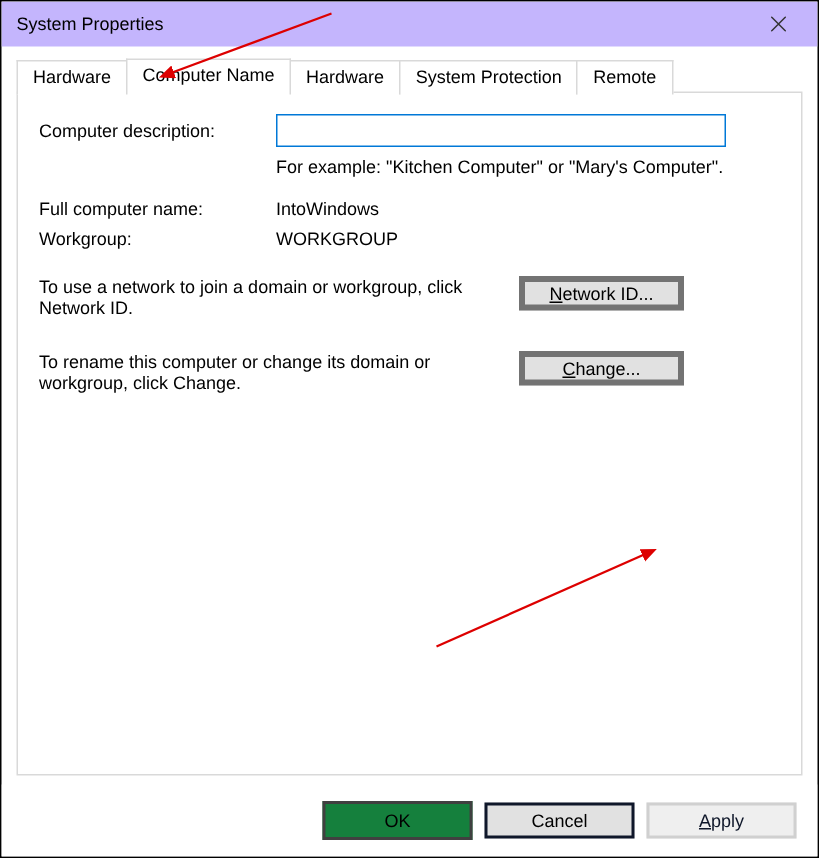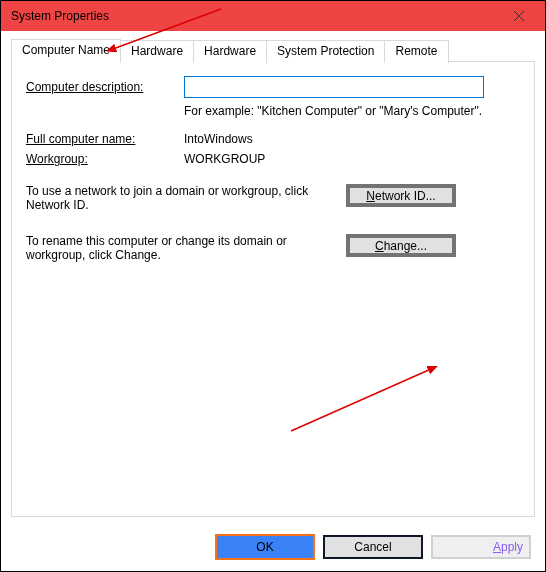--- a/index.html
+++ b/index.html
@@ -10,21 +10,21 @@
     background:#fff;
     width:546px;height:572px;
     box-sizing:border-box;
     border:1px solid #000;
     position:relative;
   }
   .titlebar{
     height:30px;
     display:flex;align-items:center;
     padding:0 6px 0 10px;
-    background:#ef4444;
+    background:#c4b5fd;
   }
   .titlebar .title{flex:1;font-size:12px;}
   .close{
     width:40px;height:26px;
     display:flex;align-items:center;justify-content:center;
     font-size:14px;color:#333;
     font-family:Arial,sans-serif;
   }
   .client{
     position:absolute;
@@ -58,21 +58,21 @@
     left:0;right:0;top:22px;bottom:0;
     padding:14px 14px 10px 14px;
     box-sizing:border-box;
   }
   .intro{
     display:flex;gap:14px;align-items:flex-start;
     margin-bottom:14px;
   }
   .pc-icon svg{display:block;}
   .row{display:flex;align-items:center;margin-bottom:6px;}
-  .row .label{width:158px;text-decoration:underline;}
+  .row .label{width:158px;}
   .row .value{flex:1;}
   .hint{margin-left:158px;margin-top:4px;margin-bottom:14px;max-width:300px;}
   input.textfield{
     width:300px;height:22px;
     border:1px solid #0078d7;
     box-sizing:border-box;
     padding:0 4px;
     font:inherit;
     outline:none;
   }
@@ -97,45 +97,45 @@
     display:flex;justify-content:flex-end;align-items:center;
     gap:8px;padding:0 14px;
     background:#fff;
   }
   button.bottom{
     width:100px;height:24px;
     background:#e1e1e1;border:2px solid #0f172a;
     font:inherit;
   }
   button.bottom.default{
-    border:2px solid #f97316;background:#3b82f6;
+    border:2px solid #404040;background:#15803d;
     height:26px;
   }
   button.bottom.disabled{
-    color:#8b5cf6;border-color:#d0d0d0;background:#efefef;text-align:right;
+    color:#0f172a;border-color:#d0d0d0;background:#efefef;
   }
   
   .anno{position:absolute;pointer-events:none;z-index:50;}
 </style>
 </head>
 <body>
 
 <div class="titlebar">
   <div class="title">System Properties</div>
   <div class="close">
     <svg width="10" height="10" viewBox="0 0 10 10">
         <path d="M0 0 L10 10 M10 0 L0 10" stroke="#333" stroke-width="1"></path>
       </svg>
   </div>
 </div>
 
 <div class="client">
   <div class="tabstrip">
+    <div class="tab">Hardware</div>
     <div class="tab active">Computer Name</div>
-    <div class="tab">Hardware</div>
     <div class="tab">Hardware</div>
     <div class="tab">System Protection</div>
     <div class="tab">Remote</div>
   </div>
 
   <div class="tabpanel">
 
     <div class="row">
       <div class="label">Computer description:</div>
       <div class="value">

